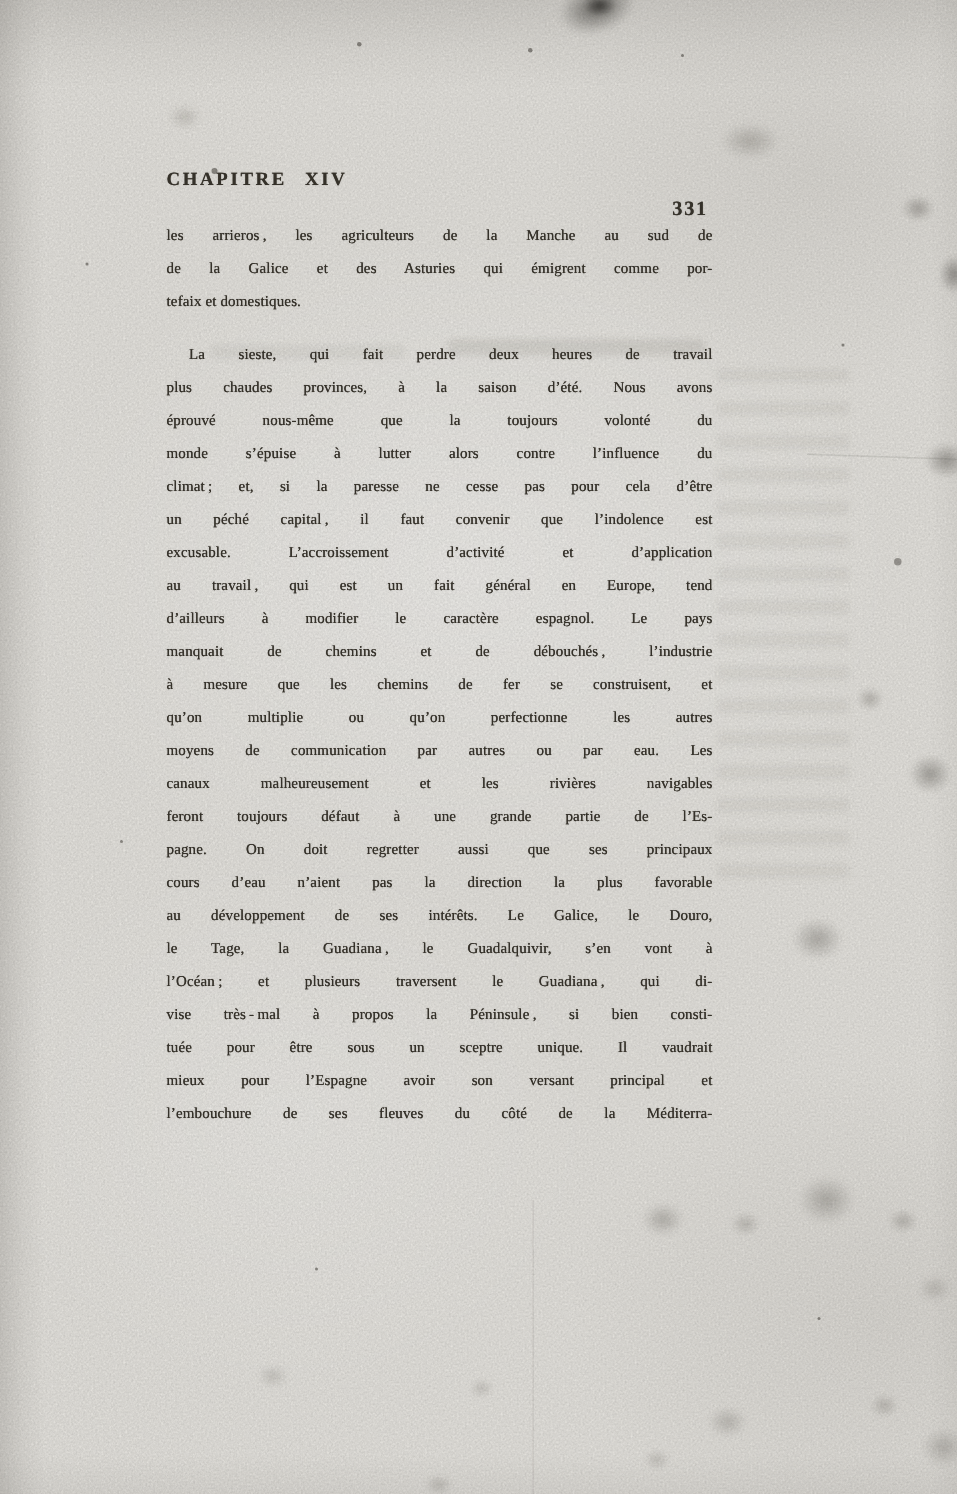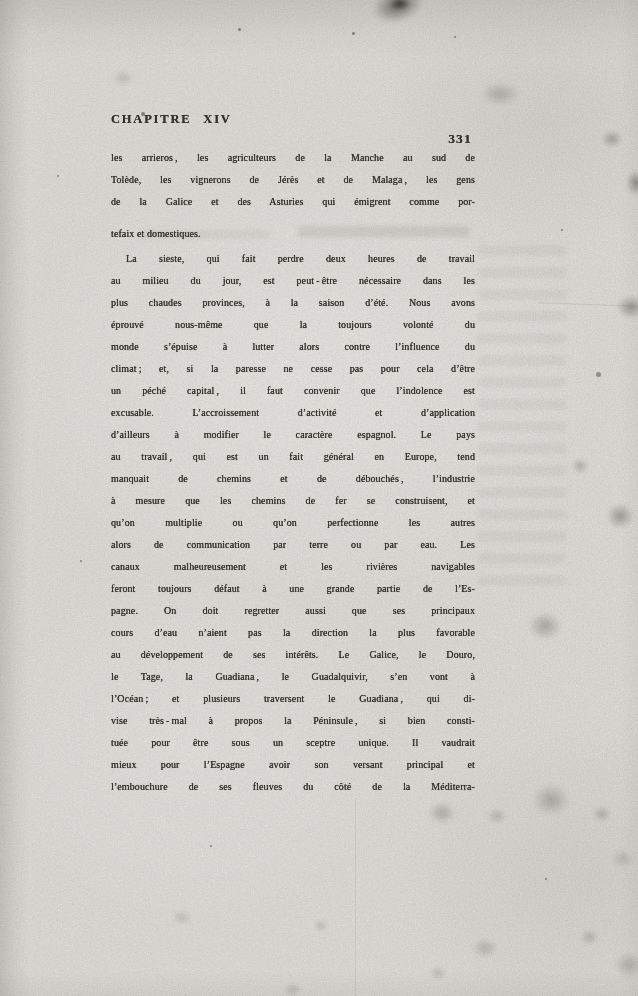--- a/index.html
+++ b/index.html
@@ -46,22 +46,22 @@
   
   .text-block {
     position: absolute;
     top: 147px; left: 111px; width: 364px;
     font-size: 10px;
     line-height: 22px;
     letter-spacing: 0.1px;
     text-shadow: 0 0 0.4px rgba(56,52,44,0.9), 0 0 1px rgba(56,52,44,0.25);
   }
   .line { text-align: justify; text-align-last: justify; white-space: normal; }
-  .line.para-end { text-align-last: left; margin-top: 10px; }
-  .line.indent { text-indent: 15px; margin-top: 3px; }
+  .line.para-end { text-align-last: left; }
+  .line.indent { text-indent: 15px; margin-top: 13px; }
 
   
   .artifact { position: absolute; pointer-events: none; }
   .blot { border-radius: 50%; mix-blend-mode: multiply; }
 
   .blot.b-top      { left: 372px; top: -12px; width: 52px; height: 34px; background: radial-gradient(closest-side, rgba(58,56,52,0.62), rgba(58,56,52,0.28) 55%, rgba(58,56,52,0) 100%); filter: blur(2px); transform: rotate(-18deg); }
   .blot.b-top2     { left: 389px; top: -4px;  width: 22px; height: 15px; background: radial-gradient(closest-side, rgba(45,43,40,0.55), rgba(45,43,40,0) 100%); filter: blur(1px); }
   .blot.b-smudge1  { left: 480px; top: 82px;  width: 40px; height: 24px; background: radial-gradient(closest-side, rgba(125,121,114,0.35), rgba(125,121,114,0) 100%); filter: blur(2px); }
   .blot.b-faint1   { left: 112px; top: 70px;  width: 22px; height: 16px; background: radial-gradient(closest-side, rgba(138,134,127,0.30), rgba(138,134,127,0) 100%); filter: blur(2px); }
   .blot.b-r1       { left: 601px; top: 130px; width: 22px; height: 18px; background: radial-gradient(closest-side, rgba(108,104,99,0.42), rgba(108,104,99,0) 100%); filter: blur(1.5px); }
@@ -123,37 +123,35 @@
 
   <div class="chapter-header">CHAPITRE XIV</div>
   <div class="folio">331</div>
 
   <div class="artifact ghost-bar g1"></div>
   <div class="artifact ghost-bar g2"></div>
   <div class="artifact ghost-col"></div>
 
   <div class="text-block">
       <div class="line">les arrieros , les agriculteurs de la Manche au sud de</div>
-      <div class="line">Tolède, les vignerons de Jérès et de Malaga , les gens</div>
       <div class="line">de la Galice et des Asturies qui émigrent comme por-</div>
       <div class="line para-end">tefaix et domestiques.</div>
       <div class="line indent">La sieste, qui fait perdre deux heures de travail</div>
-      <div class="line">au milieu du jour, est peut - être nécessaire dans les</div>
       <div class="line">plus chaudes provinces, à la saison d’été. Nous avons</div>
       <div class="line">éprouvé nous-même que la toujours volonté du</div>
       <div class="line">monde s’épuise à lutter alors contre l’influence du</div>
       <div class="line">climat ; et, si la paresse ne cesse pas pour cela d’être</div>
       <div class="line">un péché capital , il faut convenir que l’indolence est</div>
       <div class="line">excusable. L’accroissement d’activité et d’application</div>
+      <div class="line">au travail , qui est un fait général en Europe, tend</div>
       <div class="line">d’ailleurs à modifier le caractère espagnol. Le pays</div>
-      <div class="line">au travail , qui est un fait général en Europe, tend</div>
       <div class="line">manquait de chemins et de débouchés , l’industrie</div>
       <div class="line">à mesure que les chemins de fer se construisent, et</div>
       <div class="line">qu’on multiplie ou qu’on perfectionne les autres</div>
-      <div class="line">alors de communication par terre ou par eau. Les</div>
+      <div class="line">moyens de communication par autres ou par eau. Les</div>
       <div class="line">canaux malheureusement et les rivières navigables</div>
       <div class="line">feront toujours défaut à une grande partie de l’Es-</div>
       <div class="line">pagne. On doit regretter aussi que ses principaux</div>
       <div class="line">cours d’eau n’aient pas la direction la plus favorable</div>
       <div class="line">au développement de ses intérêts. Le Galice, le Douro,</div>
       <div class="line">le Tage, la Guadiana , le Guadalquivir, s’en vont à</div>
       <div class="line">l’Océan ; et plusieurs traversent le Guadiana , qui di-</div>
       <div class="line">vise très - mal à propos la Péninsule , si bien consti-</div>
       <div class="line">tuée pour être sous un sceptre unique. Il vaudrait</div>
       <div class="line">mieux pour l’Espagne avoir son versant principal et</div>

